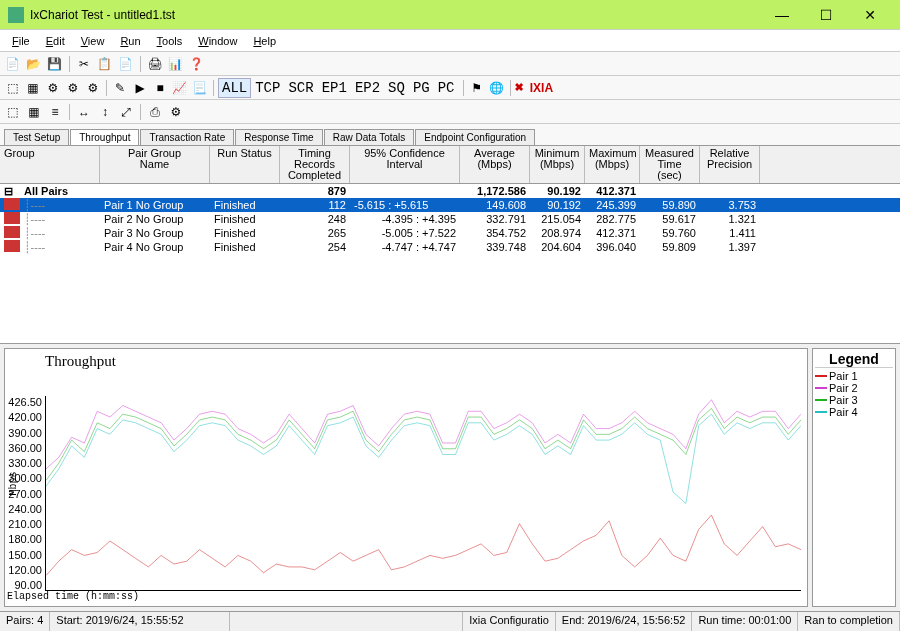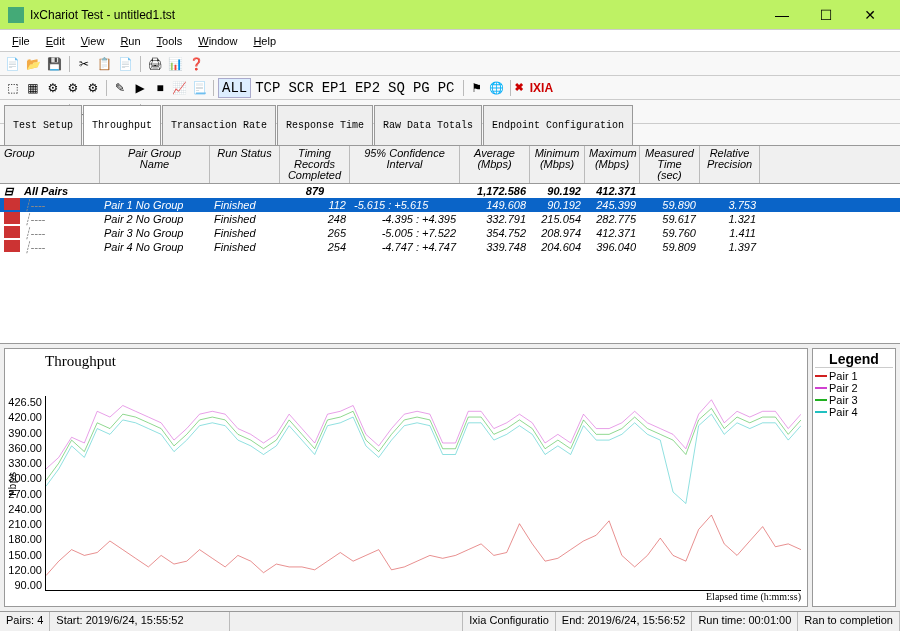--- a/index.html
+++ b/index.html
@@ -13,41 +13,41 @@
 .menubar span { padding: 2px 8px; }
 .menubar span u { text-decoration: underline; }
 .toolbar { height: 24px; background: #f8f8f8; border-bottom: 1px solid #ccc; display: flex; align-items: center; padding: 0 4px; gap: 3px; }
 .tbtn { width: 18px; height: 18px; display: inline-flex; align-items: center; justify-content: center; font-size: 12px; }
 .tsep { width: 1px; height: 16px; background: #bbb; margin: 0 2px; }
 .toolbar2 { height: 24px; background: #f8f8f8; border-bottom: 1px solid #ccc; display: flex; align-items: center; padding: 0 4px; gap: 2px; font-size: 10px; }
 .gbtn { padding: 1px 3px; border: 1px solid transparent; font-size: 14px; font-family: Liberation Mono, monospace; }
 .gbtn.pressed { border: 1px solid #aac; background: #def; }
 .ixlogo { color: #c00; font-weight: bold; font-size: 12px; margin-left: 4px; }
 .tabbar { height: 22px; background: #f8f8f8; display: flex; align-items: flex-end; padding: 0 4px; border-bottom: 1px solid #999; }
-.tab { padding: 14px 8px; border: 1px solid #999; border-bottom: none; background: #eee; font-size: 10px; margin-right: 1px; font-family: Liberation Mono, monospace; }
+.tab { padding: 2px 8px; border: 1px solid #999; border-bottom: none; background: #eee; font-size: 10px; margin-right: 1px; }
 .tab.active { background: #fff; }
-.gridwrap { flex: 0 0 198px; background: #4c1d95; border-bottom: 1px solid #999; display: flex; flex-direction: column; overflow: hidden; font-style: italic; }
+.gridwrap { flex: 0 0 198px; background: #4c1d95; border-bottom: 1px solid #999; display: flex; flex-direction: column; overflow: hidden; }
 .gridhdr { display: flex; background: #f0f0f0; border-bottom: 1px solid #999; font-size: 10px; }
 .gridhdr div { padding: 2px 4px; border-right: 1px solid #bbb; text-align: center; white-space: pre-line; line-height: 11px; }
 .gridbody { flex: 1; overflow: auto; background: #fff; font-family: "Courier New", monospace; font-size: 10px; }
 .row { display: flex; height: 14px; align-items: center; }
 .row.allpairs { font-weight: bold; }
 .row.sel { background: #0a64c8; color: #fff; }
 .row div { padding: 0 4px; white-space: nowrap; }
 .rowicon { width: 16px; height: 12px; display: inline-block; }
 .rowicon.red { background: #c33; }
 .chartarea { flex: 1; display: flex; gap: 4px; padding: 4px; background: #f0f0f0; }
 .chart { flex: 1; background: #fff; border: 1px solid #999; position: relative; padding: 4px 6px 4px 2px; display:flex; flex-direction:column; }
 .chtitle { font-family: "Times New Roman", serif; font-size: 15px; padding-left: 38px; }
 .plotbox { flex:1; position:relative; display:flex;margin-top:26px; }
 .yaxis { width: 38px; display:flex; flex-direction:column; justify-content:space-between; font-family:"Courier New",monospace; font-size:9px; text-align:right; padding-right:3px; }
 .plot { flex:1; position:relative; border-left:1px solid #000; border-bottom:1px solid #000; }
 .xaxis { height:14px; display:flex; margin-left:38px; font-family:"Courier New",monospace; font-size:9px; }
 .xaxis span { flex:1; text-align:center; }
-.xlabel { text-align:right; font-family:Liberation Serif, serif; font-size:10px; }
+.xlabel { text-align:left; font-family:Liberation Mono, monospace; font-size:10px; }
 .ylabel { position:absolute; left:-4px; top:50%; transform:rotate(-90deg); font-family:"Courier New",monospace; font-size:10px; }
 svg.lines { position:absolute; inset:0; width:100%; height:100%; }
 .legend { width: 84px; background: #fff; border: 1px solid #999; padding: 2px; }
 .lgtitle { font-weight: bold; text-align: center; font-size: 14px; border-bottom:1px solid #ccc; margin-bottom:2px;}
 .lgitem { font-family:"Courier New",monospace; font-size:9px; display:flex; align-items:center; gap:2px;}
 .lgsw { width:12px; height:2px; }
 .statusbar { height: 20px; background: #f0f0f0; border-top: 1px solid #999; display: flex; font-size: 10px; }
 .statusbar div { padding: 2px 6px; border-right: 1px solid #bbb; }.c1{width:110px}.c2{width:70px}.c3{width:70px}.c4{width:110px}.c5{width:70px}.c6{width:55px}.c7{width:55px}.c8{width:60px}.c9{width:60px}
 </style>
 </head>
@@ -151,21 +151,21 @@
 Time (sec)</div>
       <div class="c9">Relative
 Precision</div>
     </div>
   <div class="gridbody" id="gridbody">
       <div class="row allpairs">
         <div style="width:20px">⊟</div>
         <div style="width:80px"><b>All Pairs</b></div>
         <div class="c1"></div>
         <div class="c2"></div>
-        <div class="c3" style="text-align:center">879</div>
+        <div class="c3" style="text-align:right">879</div>
         <div class="c4"></div>
         <div class="c5" style="text-align:right">1,172.586</div>
         <div class="c6" style="text-align:right">90.192</div>
         <div class="c7" style="text-align:right">412.371</div>
       </div>
       <div class="row sel">
         <div style="width:20px"><span class="rowicon red"></span></div>
         <div style="width:80px;color:#888">┊----</div>
         <div class="c1">Pair 1 No Group</div>
         <div class="c2">Finished</div>

